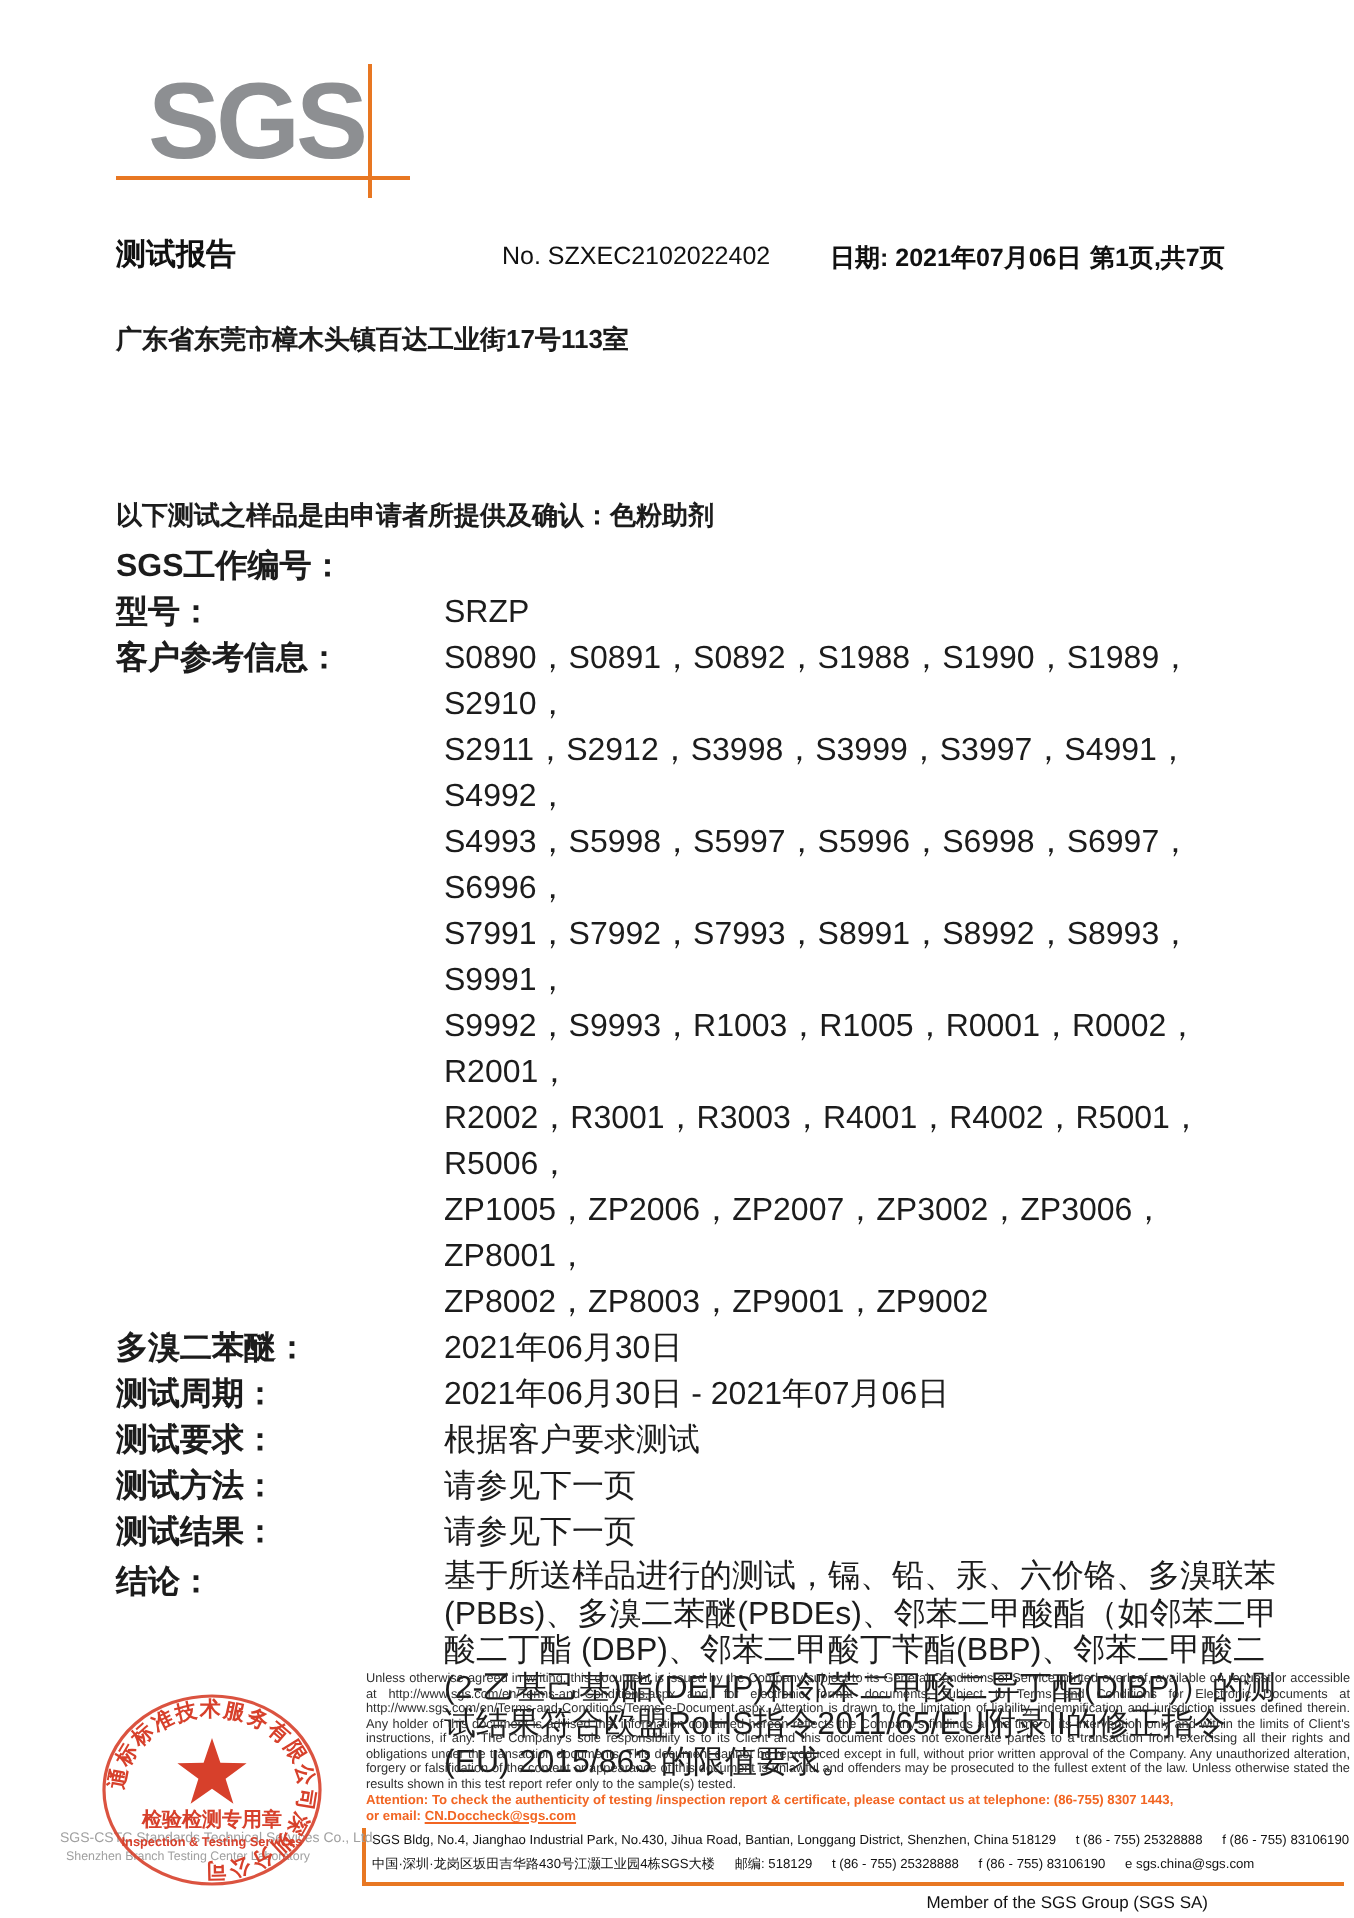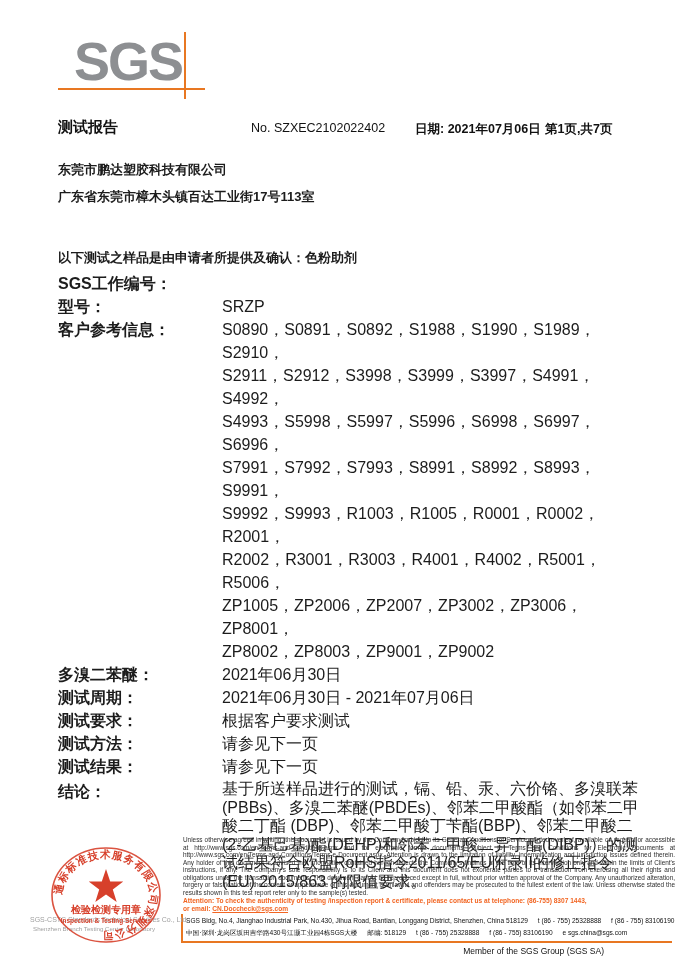--- a/index.html
+++ b/index.html
@@ -68,21 +68,20 @@
   <div class="logo-vline"></div>
 
   <div class="title-row">
     <span class="doc-title">测试报告</span>
     <span class="report-no">No. SZXEC2102022402</span>
     <span class="report-date">日期: 2021年07月06日</span>
     <span class="page-info">第1页,共7页</span>
   </div>
 
   <div class="company-block">
-    <div>东莞市鹏达塑胶科技有限公司</div>
     <div>广东省东莞市樟木头镇百达工业街17号113室</div>
   </div>
 
   <div class="intro-line">以下测试之样品是由申请者所提供及确认：色粉助剂</div>
 
   <div class="kv">
     <div class="kv-row">
       <div class="kv-label">SGS工作编号：</div>
     </div>
     <div class="kv-row">

